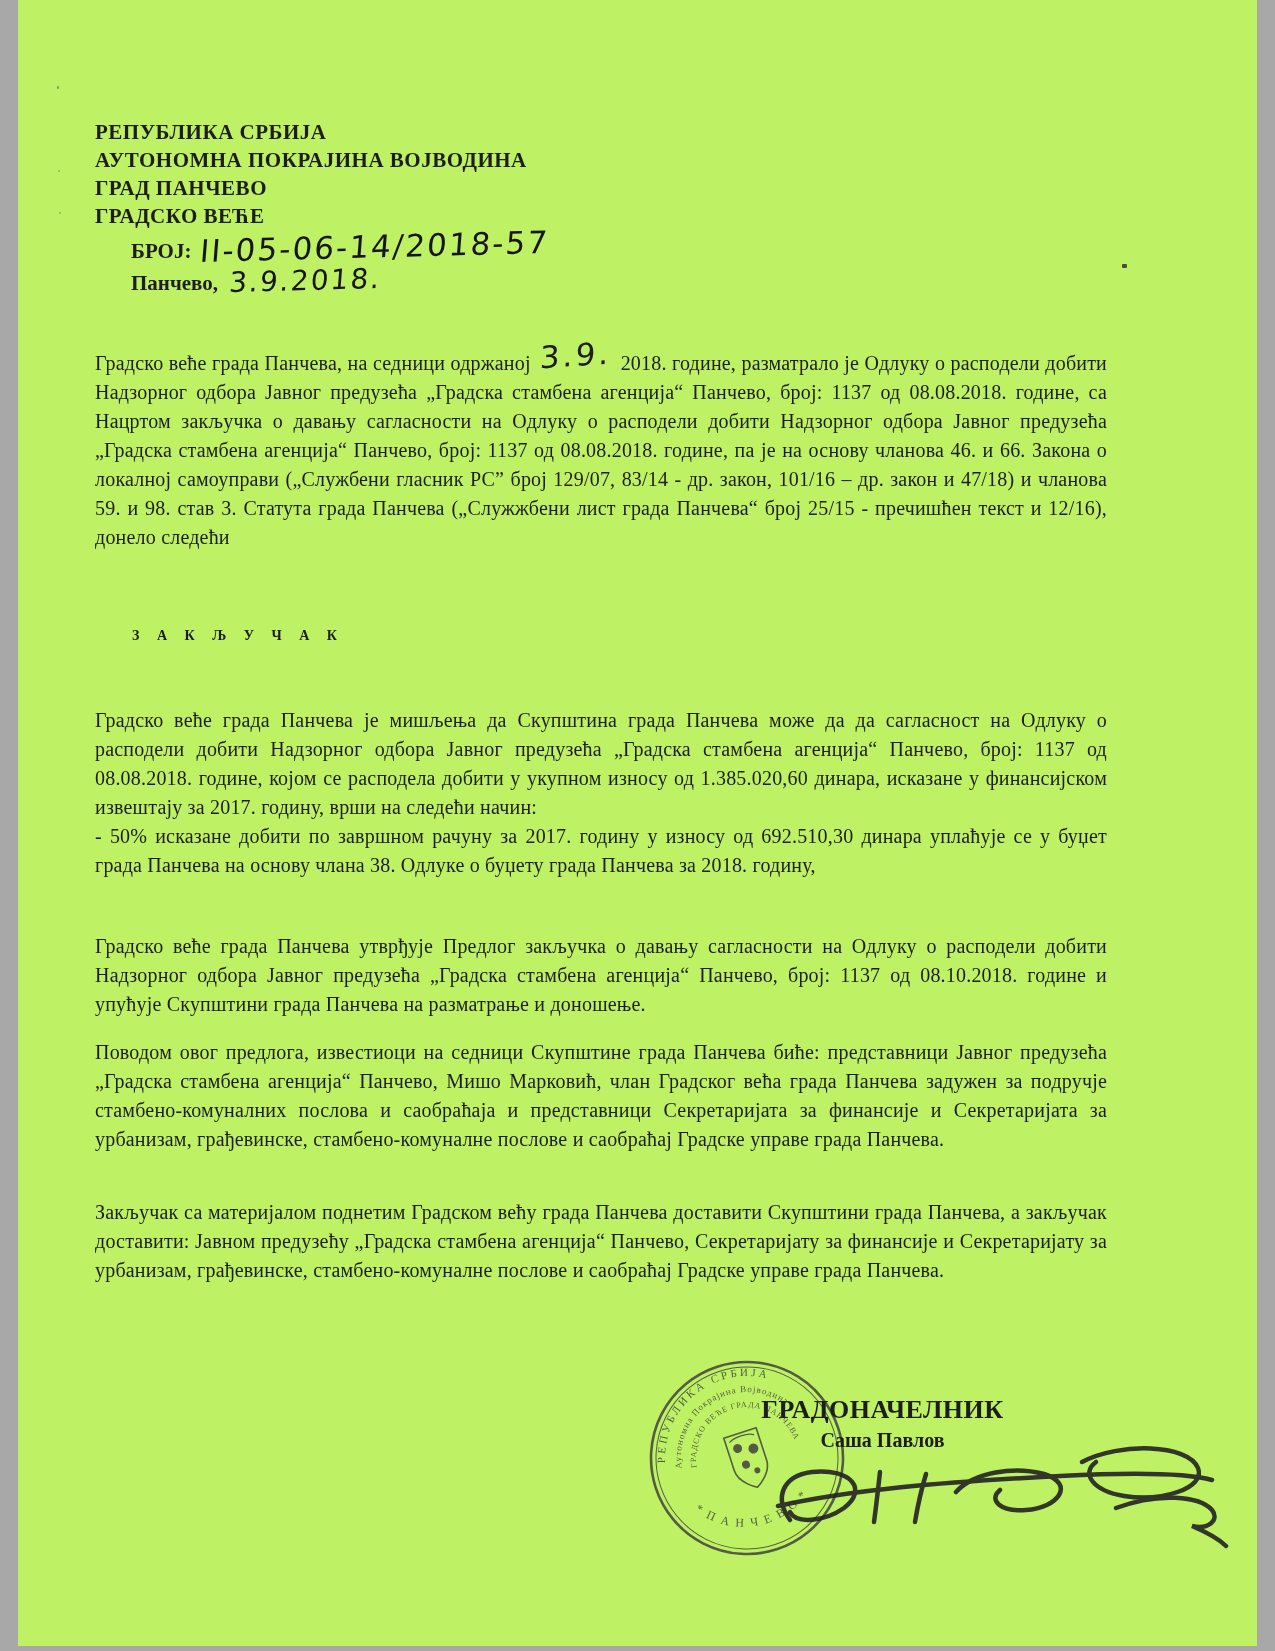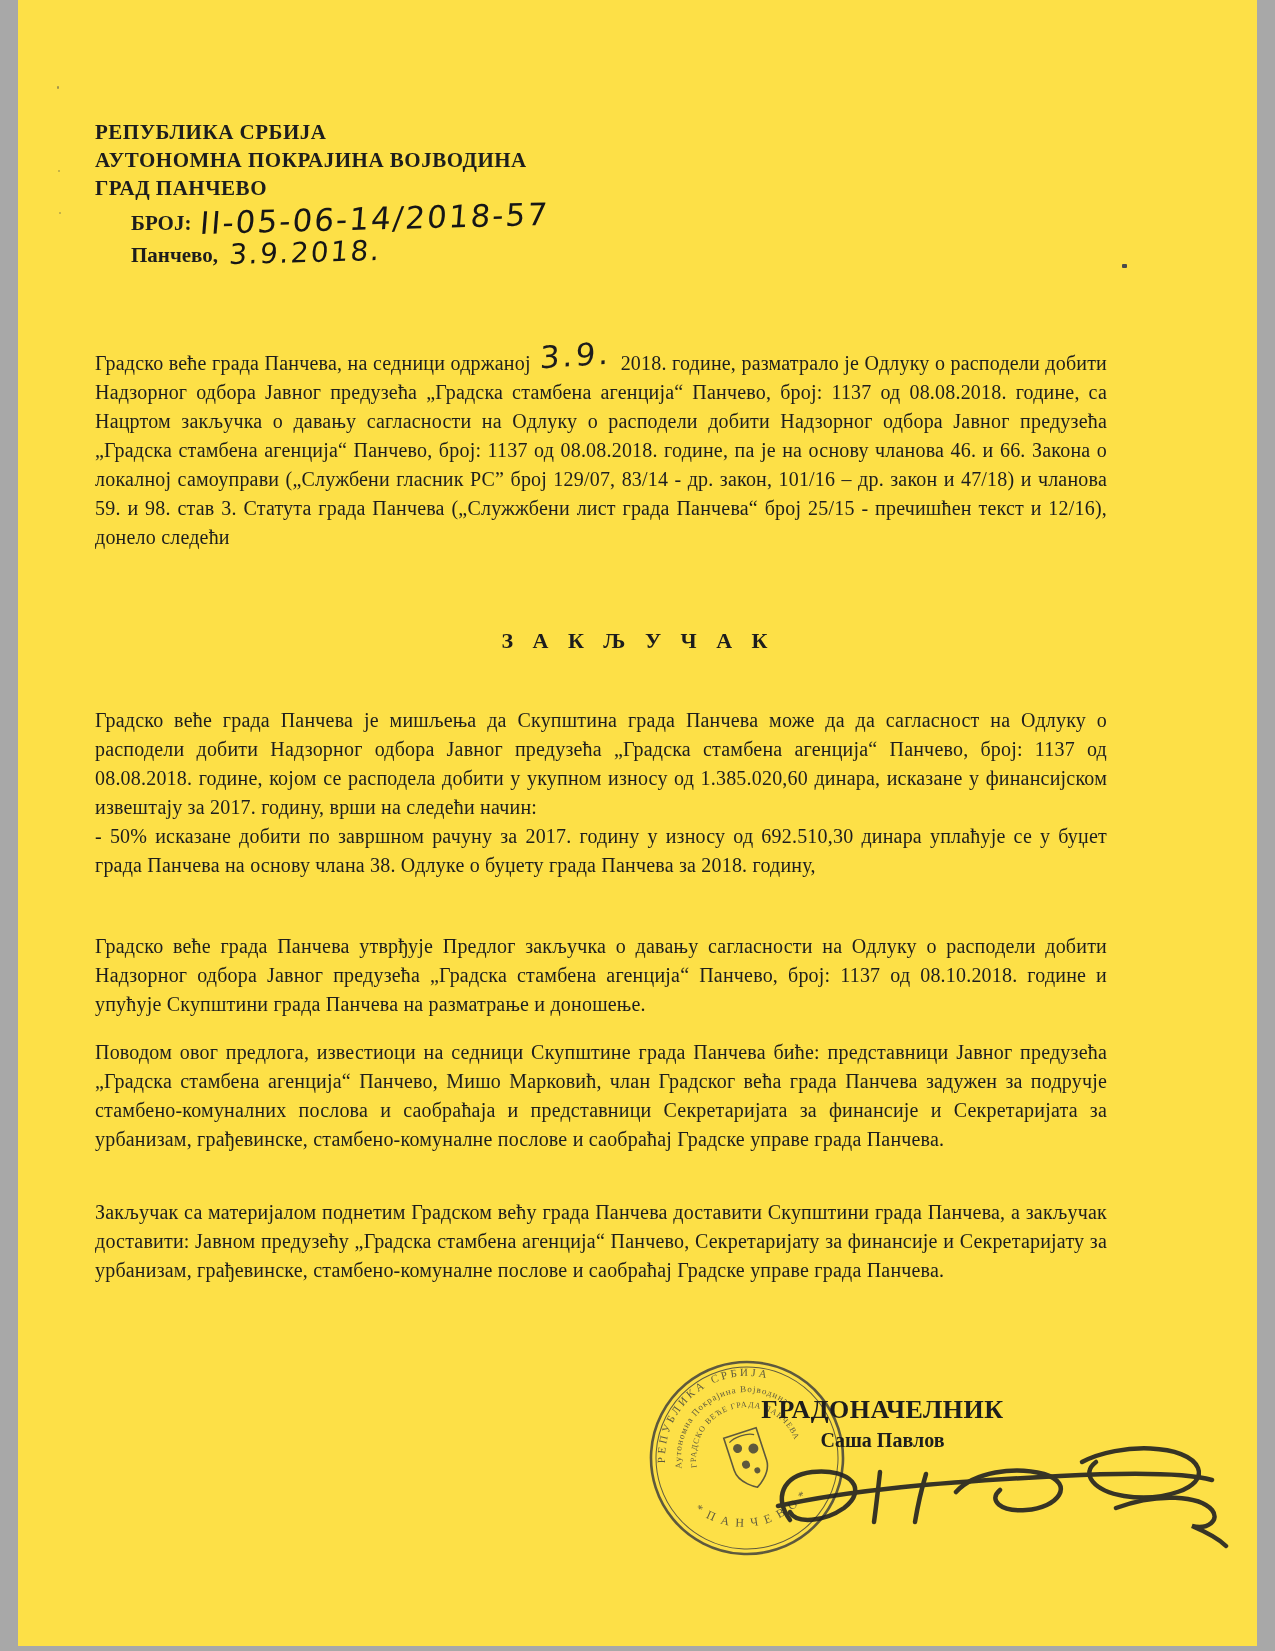--- a/index.html
+++ b/index.html
@@ -1,18 +1,18 @@
 <!DOCTYPE html>
 <html><head>
 <meta charset="utf-8">
 <style>
   html,body{margin:0;padding:0;background:#e9e9e9;}
   .page{
     position:relative;width:1275px;height:1651px;margin:0 auto;
-    background:#fde047;overflow:hidden;
+    background:#bef264;overflow:hidden;
     font-family:"Liberation Serif","DejaVu Serif",serif;color:#1d1d1d;
   }
   .scan-strip{position:absolute;background:#a8a8a8;}
   .strip-left{left:0;top:0;width:18px;height:1651px;}
   .strip-right{left:1257px;top:0;width:18px;height:1651px;}
   .strip-bottom{left:0;top:1646px;width:1275px;height:5px;}
   .speck{position:absolute;background:#4a4a4a;border-radius:1px;}
 
   .header-block{position:absolute;left:95px;top:118px;font-weight:bold;font-size:21px;}
   .header-line{line-height:28px;letter-spacing:.5px;}
@@ -32,22 +32,22 @@
     vertical-align:baseline;transform:translateY(-4px) skewX(-6deg) rotate(-4deg);
     font-family:"DejaVu Sans",sans-serif;letter-spacing:3px;margin:0 4px;
   }
 
   .para{
     position:absolute;left:95px;width:1012px;
     font-size:20px;line-height:29px;text-align:justify;letter-spacing:.2px;
   }
   .para div{text-align:justify;}
   .doc-heading{
-    position:absolute;left:132px;width:1012px;text-align:center;
-    font-size:22px;font-weight:bold;letter-spacing:7px;
+    position:absolute;left:132px;width:1012px;
+    font-size:14px;font-weight:bold;letter-spacing:7px;
   }
   .sig-block{
     position:absolute;left:700px;top:1395px;width:365px;text-align:center;
     font-weight:bold;z-index:2;
   }
   .sig-title{font-size:26px;line-height:30px;letter-spacing:.5px;}
   .sig-name{font-size:20px;line-height:30px;}
   .stamp-svg{position:absolute;left:645px;top:1356px;z-index:1;opacity:.82;filter:blur(.3px);}
   .signature-svg{position:absolute;left:760px;top:1428px;z-index:3;}
 </style>
@@ -61,20 +61,21 @@
   <div class="scan-strip strip-bottom"></div>
   <div class="speck" style="left:1122px;top:264px;width:5px;height:4px;"></div>
   <div class="speck" style="left:57px;top:86px;width:2px;height:3px;opacity:.5;"></div>
   <div class="speck" style="left:58px;top:170px;width:2px;height:2px;opacity:.4;"></div>
   <div class="speck" style="left:59px;top:212px;width:2px;height:2px;opacity:.4;"></div>
 
   <div class="header-block">
     <div class="header-line">РЕПУБЛИКА СРБИЈА</div>
     <div class="header-line">АУТОНОМНА ПОКРАЈИНА ВОЈВОДИНА</div>
     <div class="header-line">ГРАД ПАНЧЕВО</div>
+    <div class="header-line">ГРАДСКО ВЕЋЕ</div>
     <div class="number-row">
       <span>БРОЈ:</span>
       <span class="hand hand-number">II-05-06-14/2018-57</span>
     </div>
     <div class="place-row">
       <span>Панчево,</span>
       <span class="hand hand-date">3.9.2018.</span>
     </div>
   </div>
 

